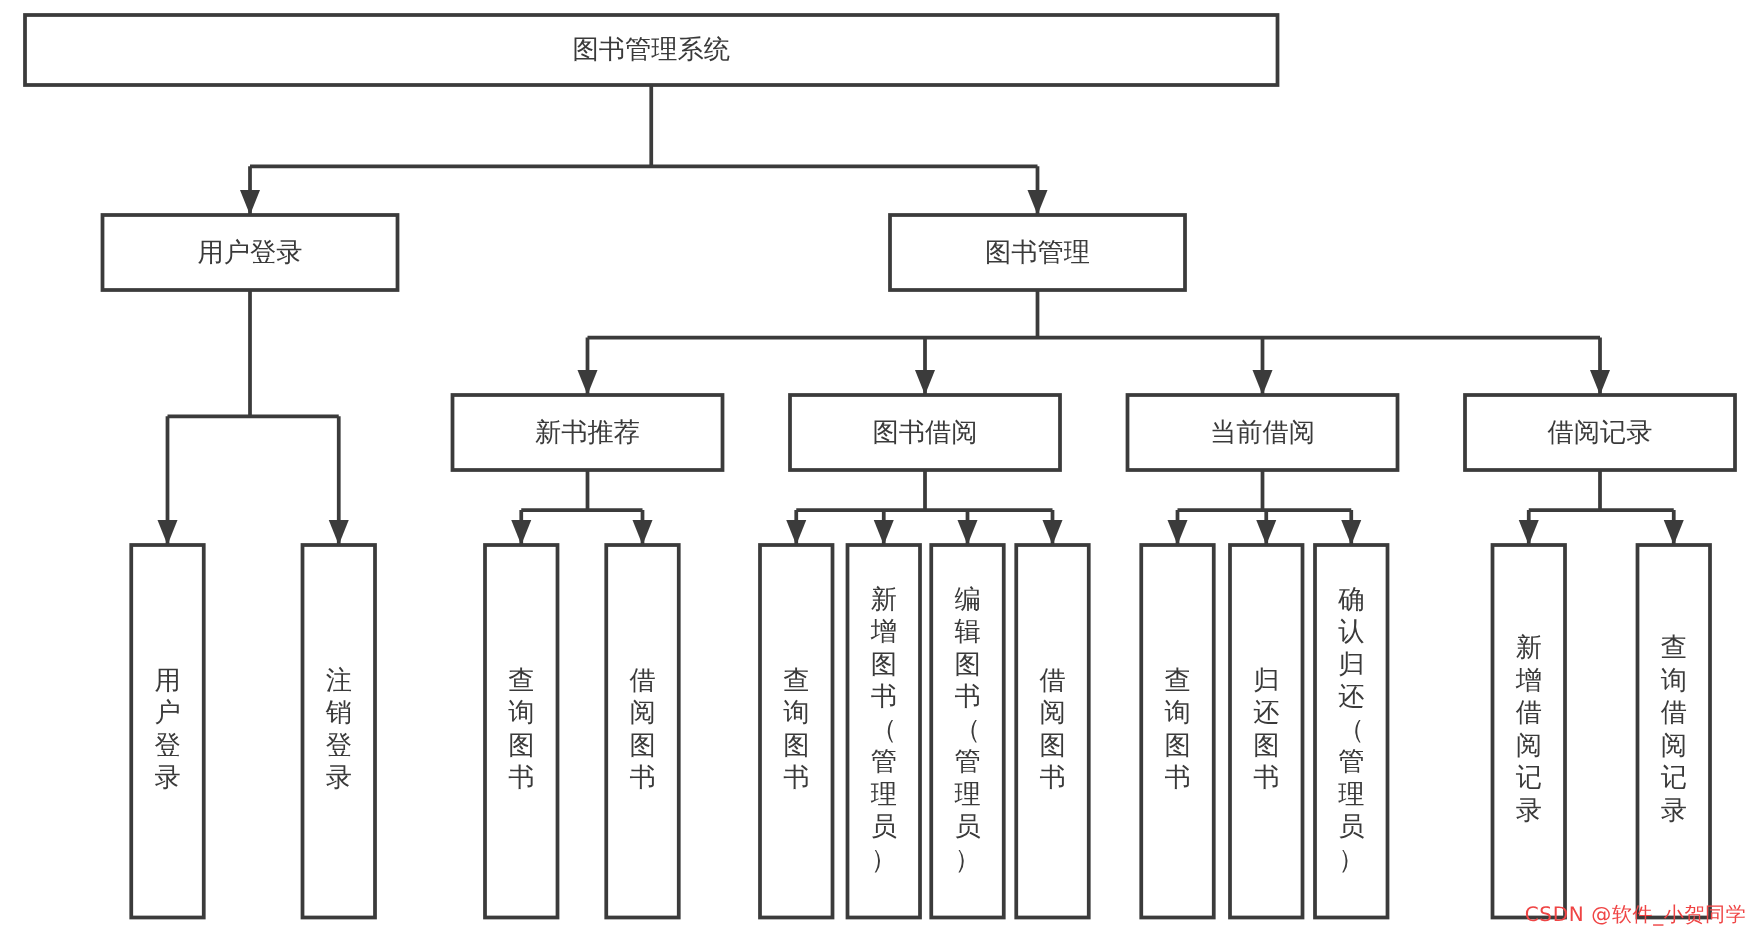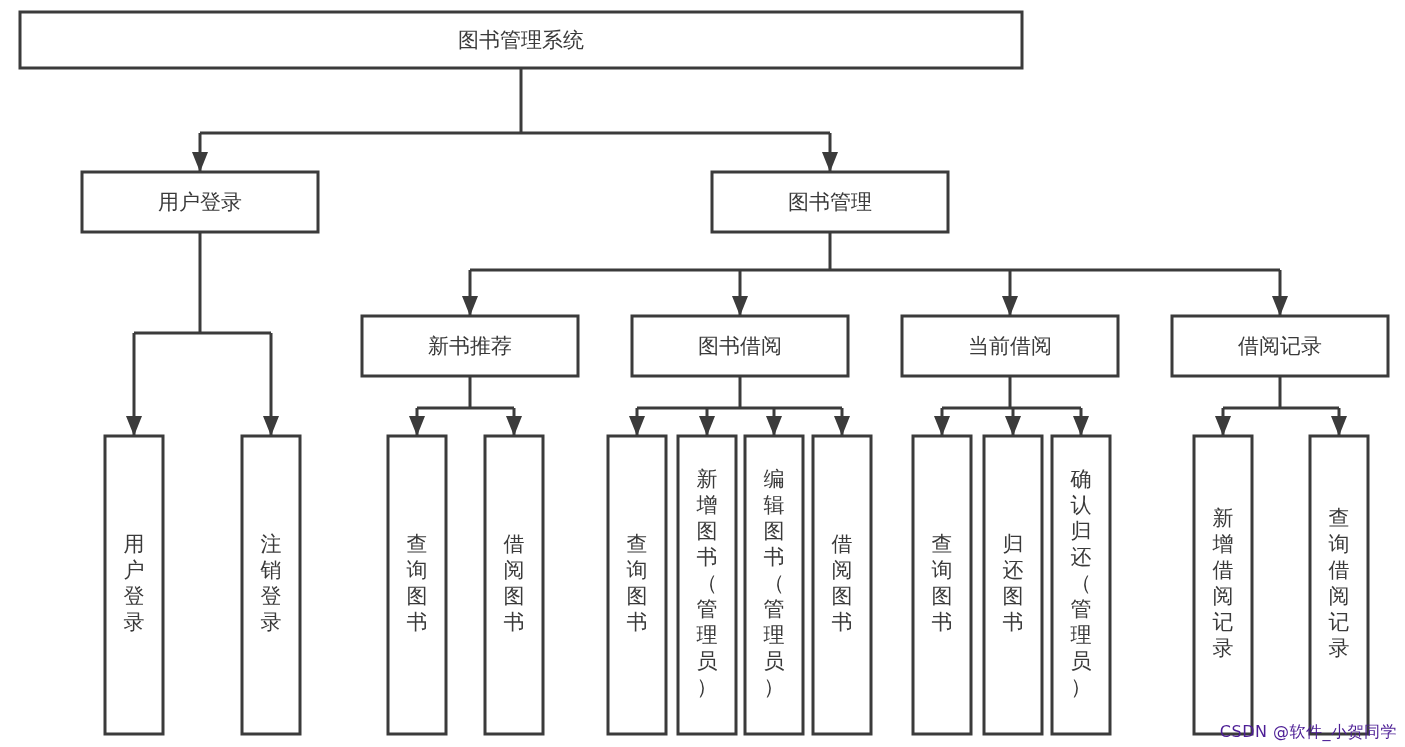--- a/index.html
+++ b/index.html
@@ -17,21 +17,21 @@
     font-family:"DejaVu Sans","Liberation Sans",sans-serif;
     font-size:21px;fill:#3a3a3a;text-anchor:middle;dominant-baseline:middle;
   }
   .v-label{
     font-family:"DejaVu Sans","Liberation Sans",sans-serif;
     font-size:21px;fill:#3a3a3a;text-anchor:middle;
   }
   .watermark{
     position:absolute;right:8px;bottom:4px;
     font-family:"DejaVu Sans","Liberation Sans",sans-serif;
-    font-size:16px;color:#4c1d95;white-space:nowrap;letter-spacing:0.5px;
+    font-size:16px;color:#ef4444;white-space:nowrap;letter-spacing:0.5px;
   }
 </style>
 </head>
 <body>
 
 <div id="diagram-root">
   <svg id="flow" viewBox="0 0 1405 747" xmlns="http://www.w3.org/2000/svg">
     <g id="connector-layer">
         <g>
           <line x1="521" y1="68" x2="521" y2="133" class="conn"></line>

